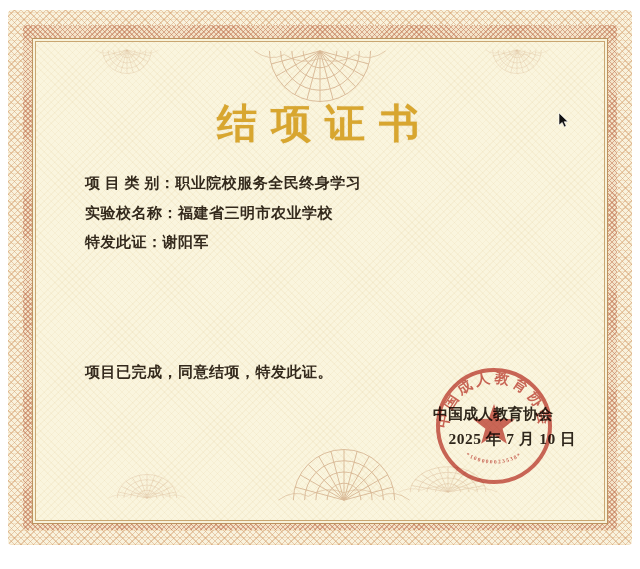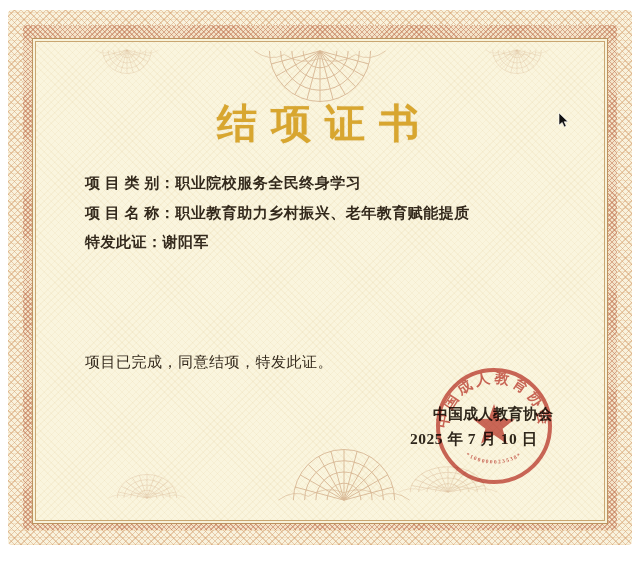--- a/index.html
+++ b/index.html
@@ -42,25 +42,25 @@
   
   .title{
     position:absolute;top:96px;left:0;right:0;text-align:center;
     font-size:40px;font-weight:bold;color:var(--c-title_gold,#d8a62f);
     letter-spacing:14px;padding-left:10px;
     text-shadow:0 0 1px rgba(184,134,24,.45);
   }
   .fields{position:absolute;left:85px;top:169px;}
   .field-row{height:29.5px;line-height:29.5px;font-size:15px;font-weight:bold;
     color:var(--c-body_text,#33291c);letter-spacing:.5px;white-space:nowrap;}
-  .closing{position:absolute;left:85px;top:353px;font-size:15px;font-weight:normal;
+  .closing{position:absolute;left:85px;top:363px;font-size:15px;font-weight:bold;
     color:var(--c-body_text,#33291c);letter-spacing:.5px;}
   .issuer{position:absolute;left:418px;top:405px;width:150px;text-align:center;
     font-size:15px;font-weight:bold;color:#2e261b;white-space:nowrap;}
-  .issue-date{position:absolute;left:410px;top:429px;width:166px;text-align:left;
+  .issue-date{position:absolute;left:410px;top:429px;width:166px;text-align:right;
     font-size:15.5px;font-weight:bold;color:#2e261b;letter-spacing:.5px;white-space:nowrap;}
   
   .seal{position:absolute;left:414px;top:346px;width:160px;height:160px;
     opacity:.8;mix-blend-mode:multiply;pointer-events:none;}
   .seal text{font-family:"Liberation Serif","DejaVu Serif",serif;font-weight:bold;}
   
   .cursor{position:absolute;left:558px;top:113px;width:12px;height:16px;}
 </style>
 </head>
 <body>
@@ -113,21 +113,21 @@
 <div class="ornament flip" style="left:378px;top:463px;width:140px;height:30px;opacity:.5">
   <svg viewBox="0 0 200 64" preserveAspectRatio="none">
       <use href="#fan"></use>
     </svg>
 </div>
 
 <div class="title">结项证书</div>
 
 <div class="fields">
   <div class="field-row"><span>项 目 类 别：</span><span>职业院校服务全民终身学习</span></div>
-  <div class="field-row"><span>项 目 名 称：</span><span>职业教育助力乡村振兴、老年教育赋能提质</span></div>
+  <div class="field-row"><span>实验校名称：</span><span>福建省三明市农业学校</span></div>
   <div class="field-row"><span>特发此证：</span><span>谢阳军</span></div>
 </div>
 
 <div class="closing">项目已完成，同意结项，特发此证。</div>
 
 <div class="issuer">中国成人教育协会</div>
 <div class="issue-date">2025 年 7 月 10 日</div>
 
 <svg class="seal" viewBox="0 0 160 160">
   <defs>

